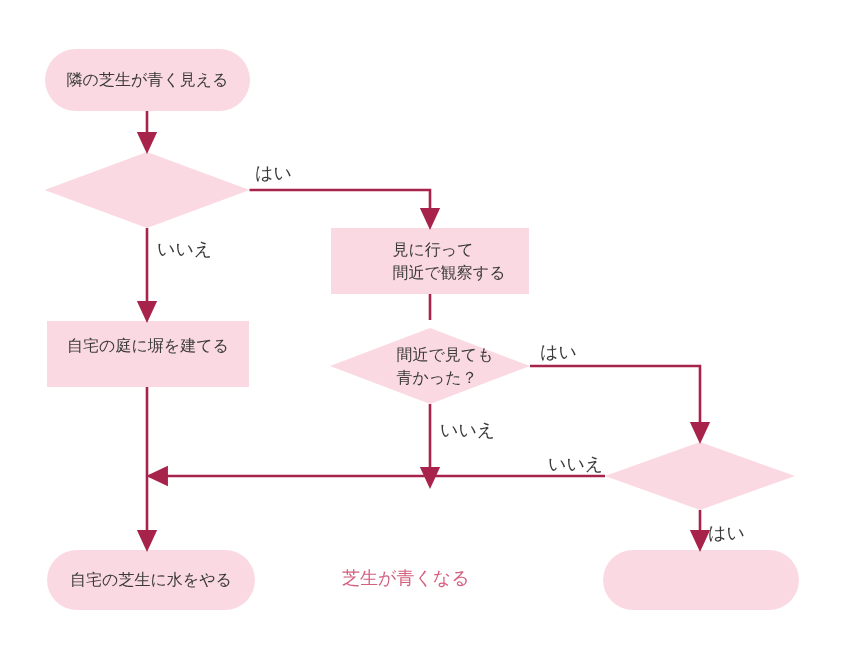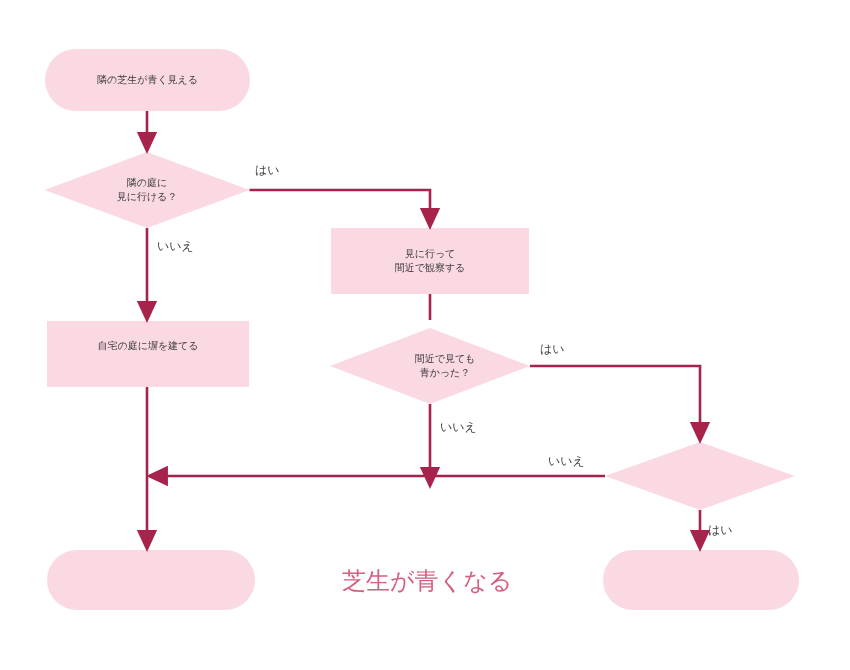--- a/index.html
+++ b/index.html
@@ -23,38 +23,37 @@
     left: 0;
     top: 0;
     width: 850px;
     height: 670px;
   }
   .node-label {
     position: absolute;
     display: flex;
     align-items: center;
     justify-content: center;
-    text-align: center;
     color: #3a3a3a;
-    font-size: 10px;
+    font-size: 16px;
     line-height: 1.45;
     white-space: pre-line;
     pointer-events: none;
   }
   .edge-label {
     position: absolute;
     color: #3a3a3a;
-    font-size: 12px;
+    font-size: 18px;
     line-height: 1;
     white-space: nowrap;
   }
   .free-text {
     position: absolute;
     color: #d4607f;
-    font-size: 24px;
+    font-size: 18px;
     line-height: 1;
     white-space: nowrap;
   }
 </style>
 </head>
 <body>
 
 <div id="flow-root">
 
   <svg class="flow-svg" viewBox="0 0 850 670">
@@ -90,27 +89,26 @@
       <path d="M700,476 L700,476"></path>
       <path d="M605,476 L157,476" marker-end="url(#arrowhead)"></path>
 
       <path d="M147,387 L147,541" marker-end="url(#arrowhead)"></path>
 
       <path d="M700,510 L700,541" marker-end="url(#arrowhead)"></path>
     </g>
   </svg>
 
   <div class="node-label" style="left:45px; top:49px; width:205px; height:62px;">隣の芝生が青く見える</div>
-  <div class="node-label" style="left:44.5px; top:152px; width:205px; height:76px;">隣の庭に
-見に行ける？</div>
-  <div class="node-label" style="left:331px; top:228px; width:198px; height:66px;">見に行って
+  <div class="node-label" style="left:350px; top:228px; width:198px; height:66px;">見に行って
 間近で観察する</div>
   <div class="node-label" style="left:345px; top:328px; width:200px; height:76px;">間近で見ても
 青かった？</div>
   <div class="node-label" style="left:47px; top:313px; width:202px; height:66px;">自宅の庭に塀を建てる</div>
+  <div class="node-label" style="left:47px; top:550px; width:208px; height:60px;">自宅の芝生に水をやる</div>
 
   <div class="edge-label" style="left:255px; top:164px;">はい</div>
   <div class="edge-label" style="left:157px; top:240px;">いいえ</div>
   <div class="edge-label" style="left:540px; top:343px;">はい</div>
   <div class="edge-label" style="left:440px; top:421px;">いいえ</div>
   <div class="edge-label" style="left:548px; top:455px;">いいえ</div>
   <div class="edge-label" style="left:708px; top:524px;">はい</div>
 
   <div class="free-text" style="left:342px; top:569px;">芝生が青くなる</div>
 

